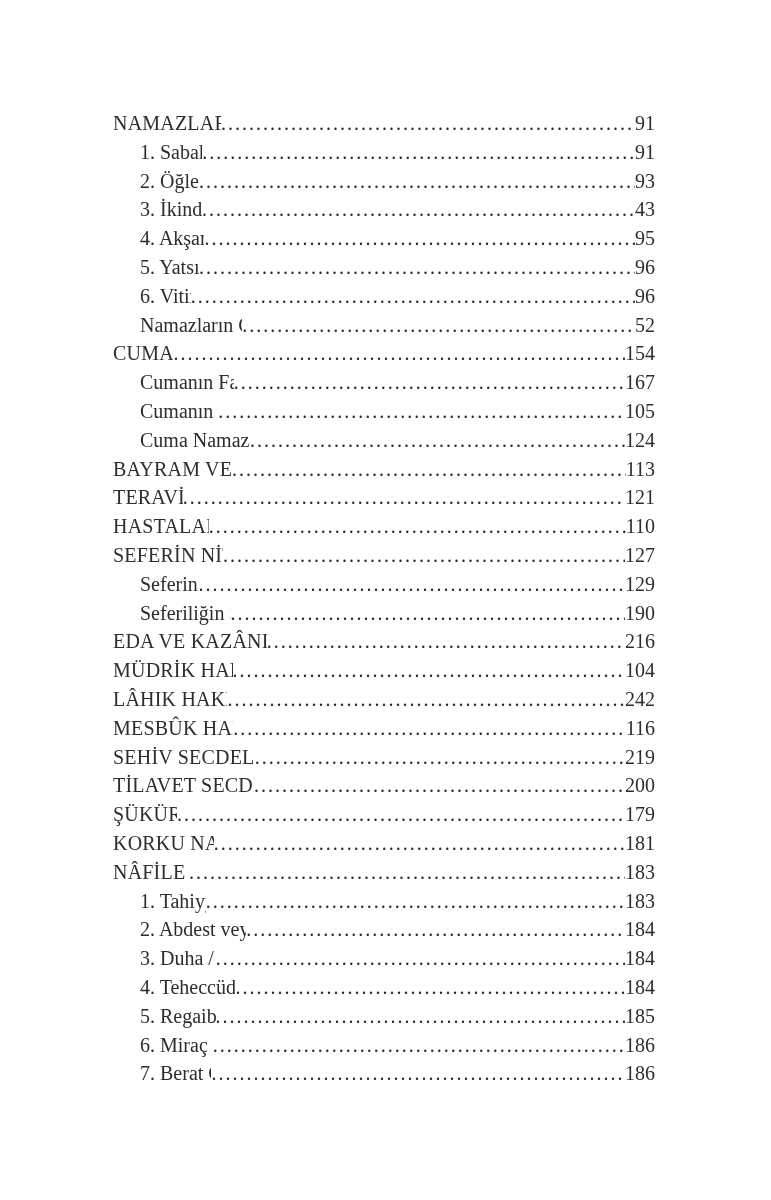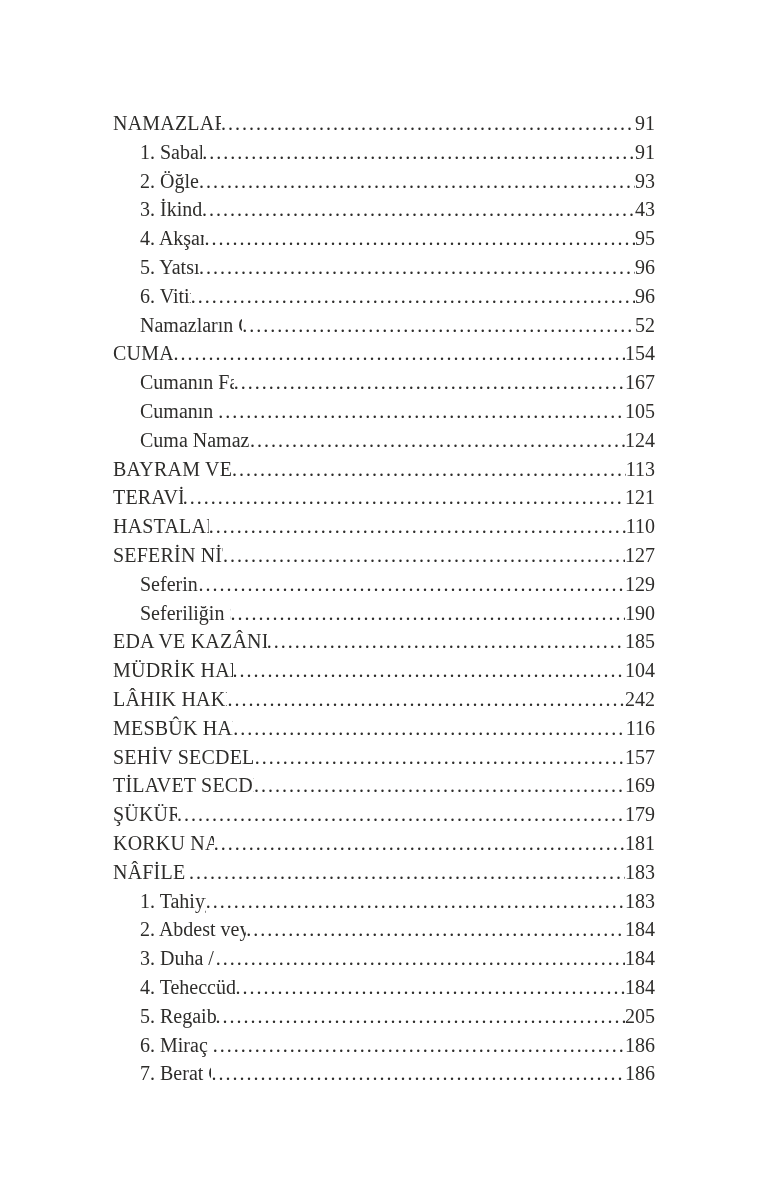--- a/index.html
+++ b/index.html
@@ -164,99 +164,99 @@
 
   <div class="row level-1">
     <span class="title">Seferiliğin Sona Erip Ermemesi</span>
     <span class="dots"></span>
     <span class="num">190</span>
   </div>
 
   <div class="row level-0">
     <span class="title">EDA VE KAZÂNIN NİTELİĞİ VE KAZÂ NAMAZLARI</span>
     <span class="dots"></span>
+    <span class="num">216</span>
+  </div>
+
+  <div class="row level-0">
+    <span class="title">MÜDRİK HAKKINDAKİ MESELELER</span>
+    <span class="dots"></span>
+    <span class="num">104</span>
+  </div>
+
+  <div class="row level-0">
+    <span class="title">LÂHIK HAKKINDAKİ MESELELER</span>
+    <span class="dots"></span>
+    <span class="num">242</span>
+  </div>
+
+  <div class="row level-0">
+    <span class="title">MESBÛK HAKKINDAKİ MESELELER</span>
+    <span class="dots"></span>
+    <span class="num">116</span>
+  </div>
+
+  <div class="row level-0">
+    <span class="title">SEHİV SECDELERİYLE ALAKALI MESELELER</span>
+    <span class="dots"></span>
+    <span class="num">219</span>
+  </div>
+
+  <div class="row level-0">
+    <span class="title">TİLAVET SECDESİYLE ALAKALI MESELELER</span>
+    <span class="dots"></span>
+    <span class="num">200</span>
+  </div>
+
+  <div class="row level-0">
+    <span class="title">ŞÜKÜR SECDESİ</span>
+    <span class="dots"></span>
+    <span class="num">179</span>
+  </div>
+
+  <div class="row level-0">
+    <span class="title">KORKU NAMAZI HAKKINDA</span>
+    <span class="dots"></span>
+    <span class="num">181</span>
+  </div>
+
+  <div class="row level-0">
+    <span class="title">NÂFİLE NAMAZLAR</span>
+    <span class="dots"></span>
+    <span class="num">183</span>
+  </div>
+
+  <div class="row level-1">
+    <span class="title">1. Tahiyyetü'l-mescid</span>
+    <span class="dots"></span>
+    <span class="num">183</span>
+  </div>
+
+  <div class="row level-1">
+    <span class="title">2. Abdest veya Gusülden Sonra Namaz</span>
+    <span class="dots"></span>
+    <span class="num">184</span>
+  </div>
+
+  <div class="row level-1">
+    <span class="title">3. Duha / Kuşluk Namazı</span>
+    <span class="dots"></span>
+    <span class="num">184</span>
+  </div>
+
+  <div class="row level-1">
+    <span class="title">4. Teheccüd Namazı / Salât-ı Leyl</span>
+    <span class="dots"></span>
+    <span class="num">184</span>
+  </div>
+
+  <div class="row level-1">
+    <span class="title">5. Regaib Gecesi Namazı</span>
+    <span class="dots"></span>
     <span class="num">185</span>
-  </div>
-
-  <div class="row level-0">
-    <span class="title">MÜDRİK HAKKINDAKİ MESELELER</span>
-    <span class="dots"></span>
-    <span class="num">104</span>
-  </div>
-
-  <div class="row level-0">
-    <span class="title">LÂHIK HAKKINDAKİ MESELELER</span>
-    <span class="dots"></span>
-    <span class="num">242</span>
-  </div>
-
-  <div class="row level-0">
-    <span class="title">MESBÛK HAKKINDAKİ MESELELER</span>
-    <span class="dots"></span>
-    <span class="num">116</span>
-  </div>
-
-  <div class="row level-0">
-    <span class="title">SEHİV SECDELERİYLE ALAKALI MESELELER</span>
-    <span class="dots"></span>
-    <span class="num">157</span>
-  </div>
-
-  <div class="row level-0">
-    <span class="title">TİLAVET SECDESİYLE ALAKALI MESELELER</span>
-    <span class="dots"></span>
-    <span class="num">169</span>
-  </div>
-
-  <div class="row level-0">
-    <span class="title">ŞÜKÜR SECDESİ</span>
-    <span class="dots"></span>
-    <span class="num">179</span>
-  </div>
-
-  <div class="row level-0">
-    <span class="title">KORKU NAMAZI HAKKINDA</span>
-    <span class="dots"></span>
-    <span class="num">181</span>
-  </div>
-
-  <div class="row level-0">
-    <span class="title">NÂFİLE NAMAZLAR</span>
-    <span class="dots"></span>
-    <span class="num">183</span>
-  </div>
-
-  <div class="row level-1">
-    <span class="title">1. Tahiyyetü'l-mescid</span>
-    <span class="dots"></span>
-    <span class="num">183</span>
-  </div>
-
-  <div class="row level-1">
-    <span class="title">2. Abdest veya Gusülden Sonra Namaz</span>
-    <span class="dots"></span>
-    <span class="num">184</span>
-  </div>
-
-  <div class="row level-1">
-    <span class="title">3. Duha / Kuşluk Namazı</span>
-    <span class="dots"></span>
-    <span class="num">184</span>
-  </div>
-
-  <div class="row level-1">
-    <span class="title">4. Teheccüd Namazı / Salât-ı Leyl</span>
-    <span class="dots"></span>
-    <span class="num">184</span>
-  </div>
-
-  <div class="row level-1">
-    <span class="title">5. Regaib Gecesi Namazı</span>
-    <span class="dots"></span>
-    <span class="num">205</span>
   </div>
 
   <div class="row level-1">
     <span class="title">6. Miraç Gecesi Namazı</span>
     <span class="dots"></span>
     <span class="num">186</span>
   </div>
 
   <div class="row level-1">
     <span class="title">7. Berat Gecesi Namazı</span>

